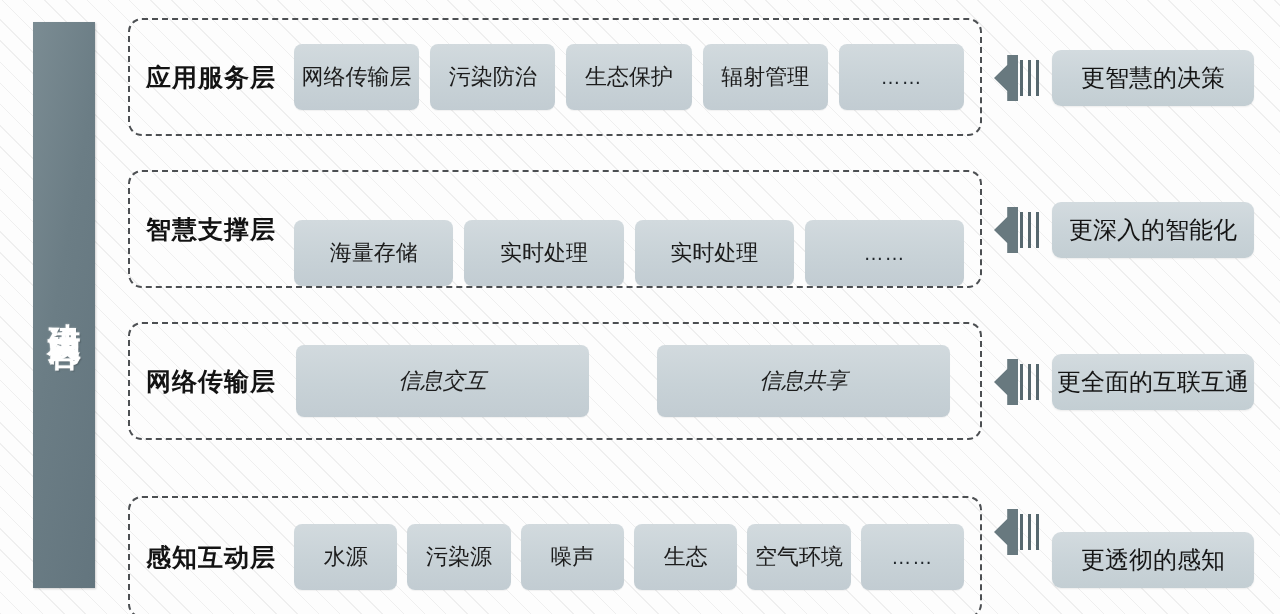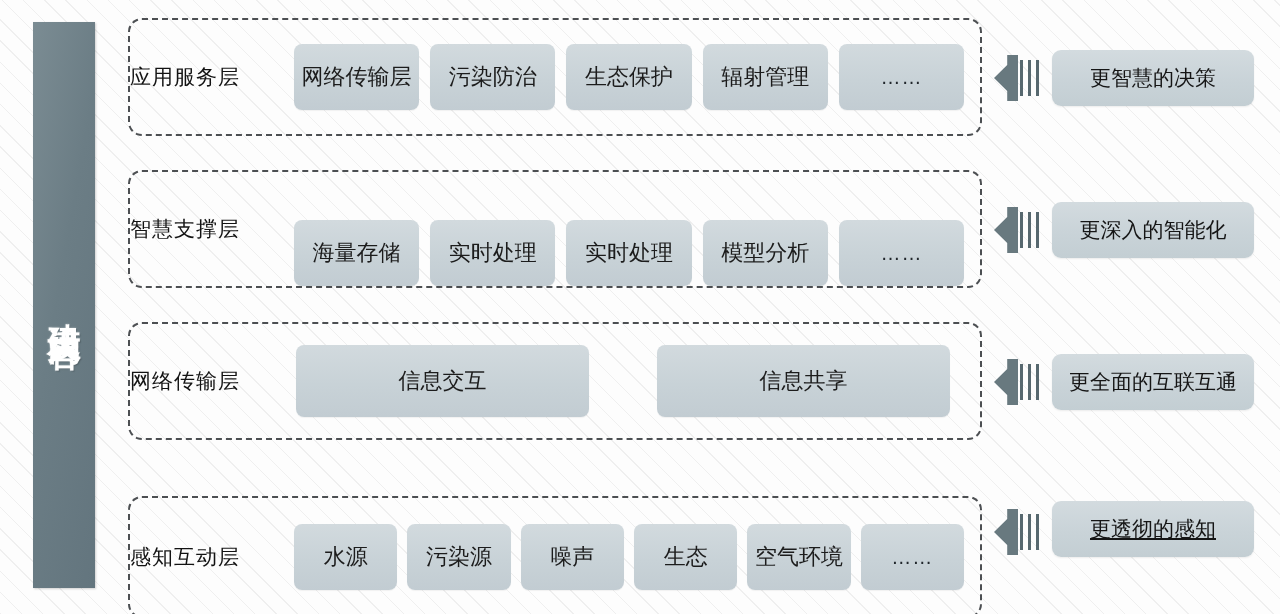--- a/index.html
+++ b/index.html
@@ -66,23 +66,23 @@
     align-items: center;
   }
   .layer-row.r1 { top: 18px;  height: 118px; }
   .layer-row.r2 { top: 170px; height: 118px; }
   .layer-row.r3 { top: 322px; height: 118px; }
   .layer-row.r4 { top: 496px; height: 122px; }
 
   .layer-title {
     width: 162px;
     flex: 0 0 162px;
-    text-align: left;
-    font-size: 21px;
-    font-weight: normal;
+    text-align: center;
+    font-size: 25px;
+    font-weight: bold;
     color: #131313;
     letter-spacing: 1px;
     white-space: nowrap;
   }
 
   .item-strip {
     flex: 1 1 auto;
     display: flex;
     align-items: center;
     gap: 11px;
@@ -97,21 +97,21 @@
     align-items: center;
     justify-content: center;
     font-size: 22px;
     color: #1c1c1c;
     white-space: nowrap;
     box-shadow: 0 1px 1px rgba(0,0,0,0.05);
   }
   .r1 .item-box, .r2 .item-box { height: 66px; flex: 1 1 0; }
   .r4 .item-box { height: 66px; flex: 1 1 0; }
   .r3 .item-box { height: 72px; flex: 1 1 0; }
-  .r3 .item-strip { gap: 68px; padding-left: 4px; padding-right: 30px; }
+  .r3 .item-strip { gap: 68px; padding-left: 4px; padding-right: 30px; font-style: italic; }
   .r1 .item-strip { padding-left: 2px; }
   .r2 .item-strip { padding-left: 2px; align-items: flex-end; }
   .r4 .item-strip { padding-left: 2px; gap: 10px; }
 
   .item-box.ellipsis {
     font-size: 20px;
     letter-spacing: 1px;
     color: #20262b;
   }
 
@@ -152,29 +152,29 @@
   .outcome-pill {
     position: absolute;
     left: 1052px;
     width: 202px;
     height: 56px;
     background: linear-gradient(180deg, #d3dbdf 0%, #c9d3d8 55%, #c3ced3 100%);
     border-radius: 9px;
     display: flex;
     align-items: center;
     justify-content: center;
-    font-size: 21px;
+    font-size: 24px;
     color: #151515;
     white-space: nowrap;
     box-shadow: 0 1px 2px rgba(0,0,0,0.07);
   }
   .outcome-pill.p1 { top: 50px; }
   .outcome-pill.p2 { top: 202px; }
   .outcome-pill.p3 { top: 354px; text-align: right; }
-  .outcome-pill.p4 { top: 501px; text-decoration: underline; }
+  .outcome-pill.p4 { top: 532px; }
 </style>
 </head>
 <body>
 
 <div id="canvas">
 
   <div id="side-bar">
     <div id="side-bar-label">建设内容</div>
   </div>
 
@@ -188,21 +188,20 @@
       <div class="item-box ellipsis">……</div>
     </div>
   </div>
 
   <div class="layer-row r2">
     <div class="layer-title">智慧支撑层</div>
     <div class="item-strip">
       <div class="item-box">海量存储</div>
       <div class="item-box">实时处理</div>
       <div class="item-box">实时处理</div>
-      <div class="item-box">模型分析</div>
       <div class="item-box ellipsis">……</div>
     </div>
   </div>
 
   <div class="layer-row r3">
     <div class="layer-title">网络传输层</div>
     <div class="item-strip">
       <div class="item-box">信息交互</div>
       <div class="item-box">信息共享</div>
     </div>

